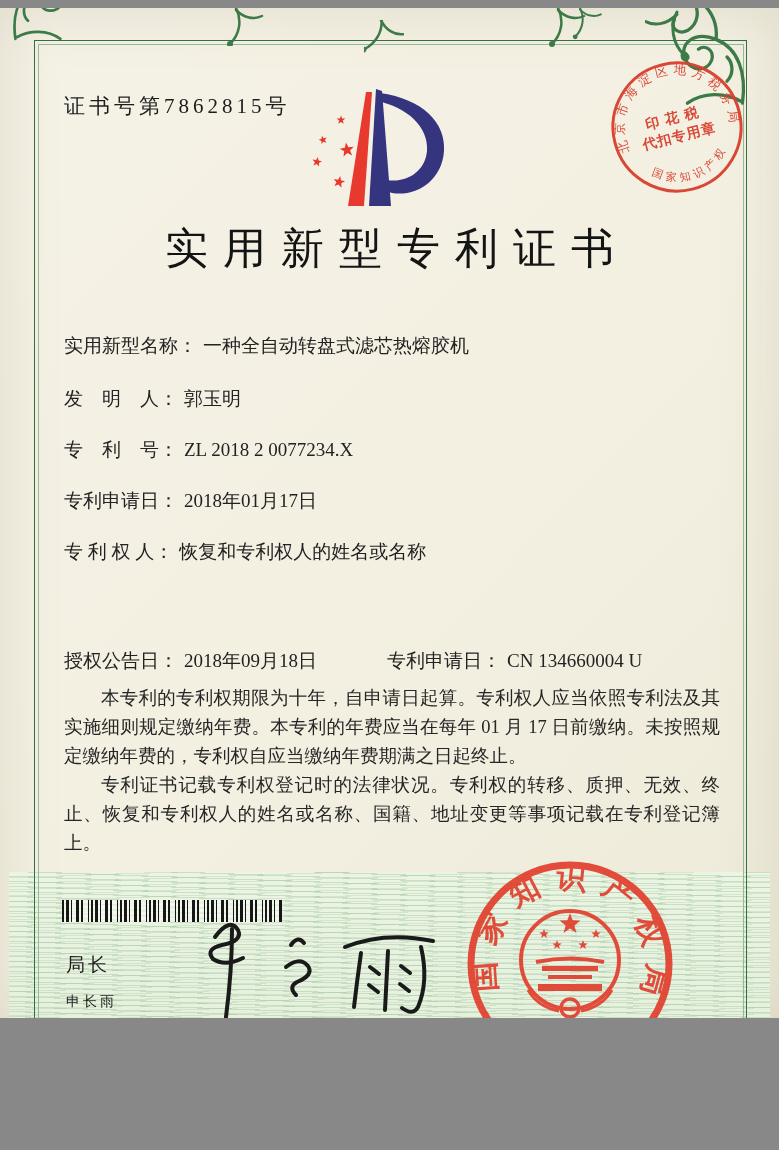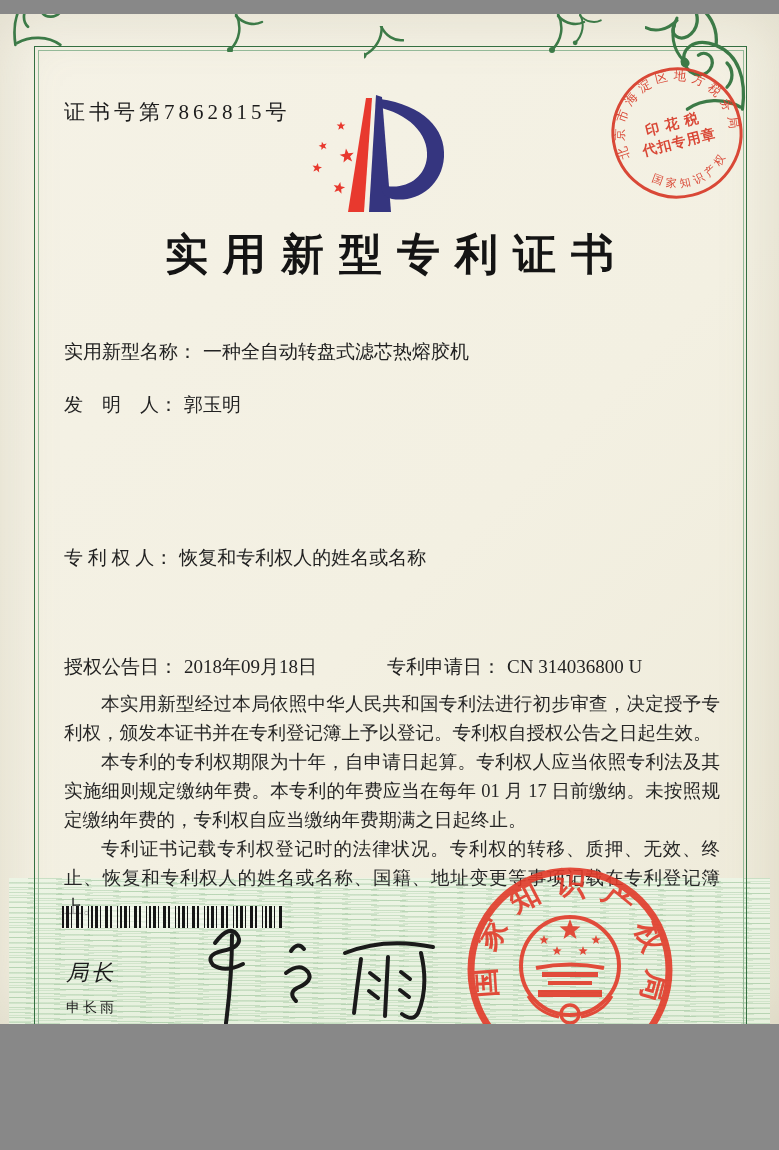--- a/index.html
+++ b/index.html
@@ -1,17 +1,17 @@
 <!DOCTYPE html>
 <html><head>
 <meta charset="utf-8">
 <style>
   html,body{margin:0;padding:0;background:#888;}
   .paper{
-    position:relative; width:779px; height:1010px; margin:14px auto;
+    position:relative; width:779px; height:1010px; margin:8px auto;
     background:linear-gradient(135deg,#f5f2e6 0%,#f3f0e2 55%,#eeead9 100%);
     overflow:hidden;
     font-family:"Liberation Serif","DejaVu Serif",serif;
     color:#1c1c1c;
     box-shadow:inset 0 0 60px rgba(150,140,110,.22);
   }
   
   .band{
     position:absolute; left:9px; top:864px; width:761px; height:250px; z-index:1;
     background:
@@ -25,21 +25,21 @@
     border:1.5px solid #346f41; border-bottom-width:3px; pointer-events:none;
   }
   .frame::after{
     content:""; position:absolute; inset:2.5px; border:1px solid #94b998;
   }
   .certno{position:absolute; left:64px; top:84px; font-size:21px; letter-spacing:4px; z-index:4;}
   .logo{position:absolute; left:303px; top:80px; z-index:4;}
   .stamp{position:absolute; left:598px; top:40px; z-index:5; transform:rotate(-14deg); opacity:.95;}
   .title{
     position:absolute; left:0; top:212px; width:100%; text-align:center; z-index:4;
-    font-size:43px; font-weight:bold; letter-spacing:15px; text-indent:15px; color:#141414;
+    font-size:43px; font-weight:normal; letter-spacing:15px; text-indent:15px; color:#141414;
   }
   .row{position:absolute; left:64px; font-size:19px; z-index:4; white-space:nowrap; color:#222;}
   .row .lbl{display:inline-block;}
   .row .val{display:inline-block; margin-left:6px;}
   .row-addr .val{white-space:normal; width:480px; vertical-align:top; line-height:28px;}
   .row-grant{display:flex; width:660px;}
   .row-grant .pair2{margin-left:70px;}
   .paras{
     position:absolute; left:64px; top:676px; width:656px; z-index:4;
     font-size:18.5px; line-height:29px; text-align:justify; color:#262626;
@@ -49,21 +49,21 @@
     position:absolute; left:62px; top:892px; width:220px; height:22px; z-index:4;
     background-color:rgba(248,250,243,.6);
     background-image:repeating-linear-gradient(90deg,
       #161616 0 2px, transparent 2px 4px,
       #161616 4px 7px, transparent 7px 9px,
       #161616 9px 10px, transparent 10px 14px,
       #161616 14px 17px, transparent 17px 19px,
       #161616 19px 21px, transparent 21px 26px,
       #161616 26px 27px, transparent 27px 29px);
   }
-  .official-title{position:absolute; left:66px; top:944px; font-size:22px; letter-spacing:3px; z-index:4;font-style:italic;}
+  .official-title{position:absolute; left:66px; top:944px; font-size:19px; letter-spacing:3px; z-index:4;}
   .official-name{position:absolute; left:66px; top:985px; font-size:14px; letter-spacing:3px; z-index:4;}
   .signature{position:absolute; left:185px; top:903px; z-index:5;}
   .seal{position:absolute; left:458px; top:850px; z-index:5; opacity:.9;}
   .seal-date{position:absolute; left:470px; top:1024px; font-size:21px; letter-spacing:2px; z-index:6; color:#1f1f1f;}
   .footer{position:absolute; left:0; top:1078px; width:100%; text-align:center; font-size:16.5px; z-index:4;}
   .orn{position:absolute; z-index:3; pointer-events:none;}
   .orn-br{transform:scaleX(-1);}
   .orn-tr{transform:scaleX(-1);}
   svg text{font-family:"Liberation Serif","DejaVu Serif",serif;}
 </style>
@@ -153,34 +153,39 @@
   </svg>
 
   <div class="title">实用新型专利证书</div>
 
   <div class="row" style="top:325px">
     <span class="lbl">实用新型名称：</span><span class="val">一种全自动转盘式滤芯热熔胶机</span>
   </div>
   <div class="row" style="top:378px">
     <span class="lbl">发　明　人：</span><span class="val">郭玉明</span>
   </div>
+  <div class="row" style="top:429px">
+    <span class="lbl">专　利　号：</span><span class="val">ZL 2018 2 0077234.X</span>
+  </div>
+  <div class="row" style="top:480px">
+    <span class="lbl">专利申请日：</span><span class="val">2018年01月17日</span>
+  </div>
   <div class="row" style="top:531px">
     <span class="lbl">专 利 权 人：</span><span class="val">恢复和专利权人的姓名或名称</span>
   </div>
   <div class="row row-grant" style="top:640px">
     <span>
       <span class="lbl">授权公告日：</span><span class="val">2018年09月18日</span>
     </span>
     <span class="pair2">
-      <span class="lbl">专利申请日：</span><span class="val">CN 314036800 U</span>
+      <span class="lbl">专利申请日：</span><span class="val">CN 134660004 U</span>
     </span>
   </div>
 
   <div class="paras">
-    <p>本实用新型经过本局依照中华人民共和国专利法进行初步审查，决定授予专利权，颁发本证书并在专利登记簿上予以登记。专利权自授权公告之日起生效。</p>
     <p>本专利的专利权期限为十年，自申请日起算。专利权人应当依照专利法及其实施细则规定缴纳年费。本专利的年费应当在每年 01 月 17 日前缴纳。未按照规定缴纳年费的，专利权自应当缴纳年费期满之日起终止。</p>
     <p>专利证书记载专利权登记时的法律状况。专利权的转移、质押、无效、终止、恢复和专利权人的姓名或名称、国籍、地址变更等事项记载在专利登记簿上。</p>
   </div>
 
   <div class="barcode"></div>
 
   <div class="official-title">局长</div>
   <div class="official-name">申长雨</div>
 
   <svg class="signature" width="265" height="120" viewBox="0 0 265 120">

